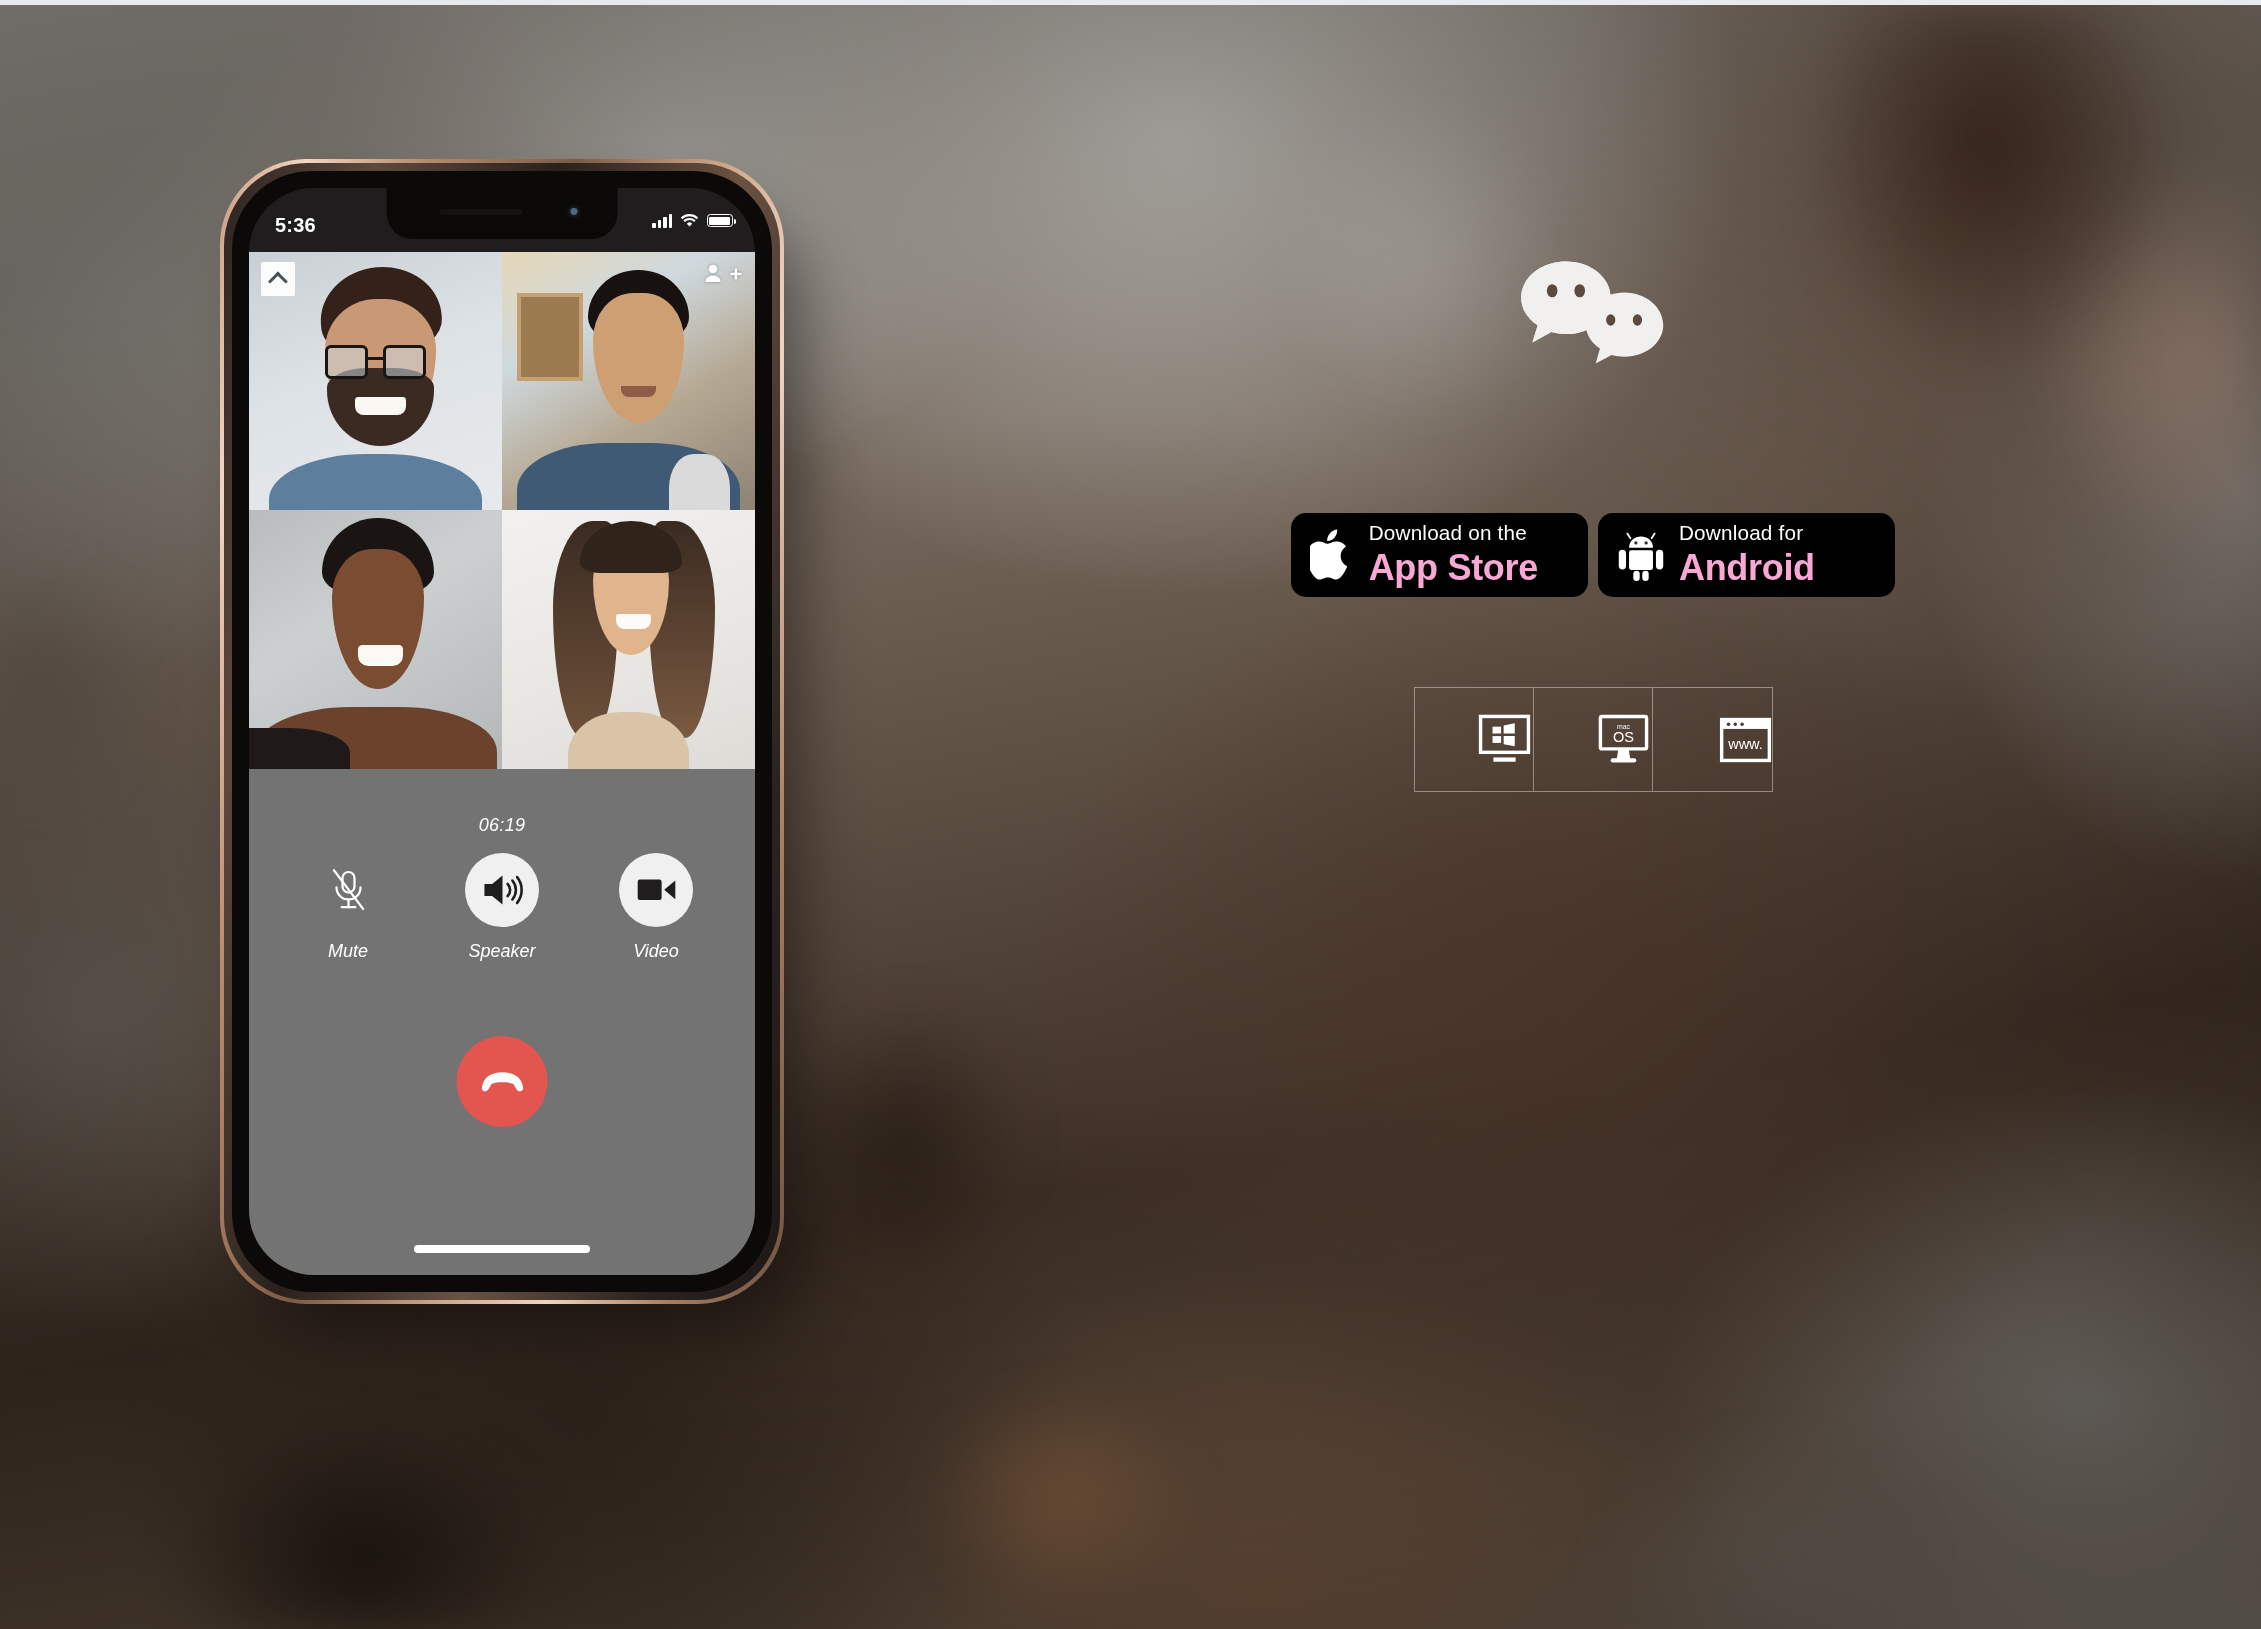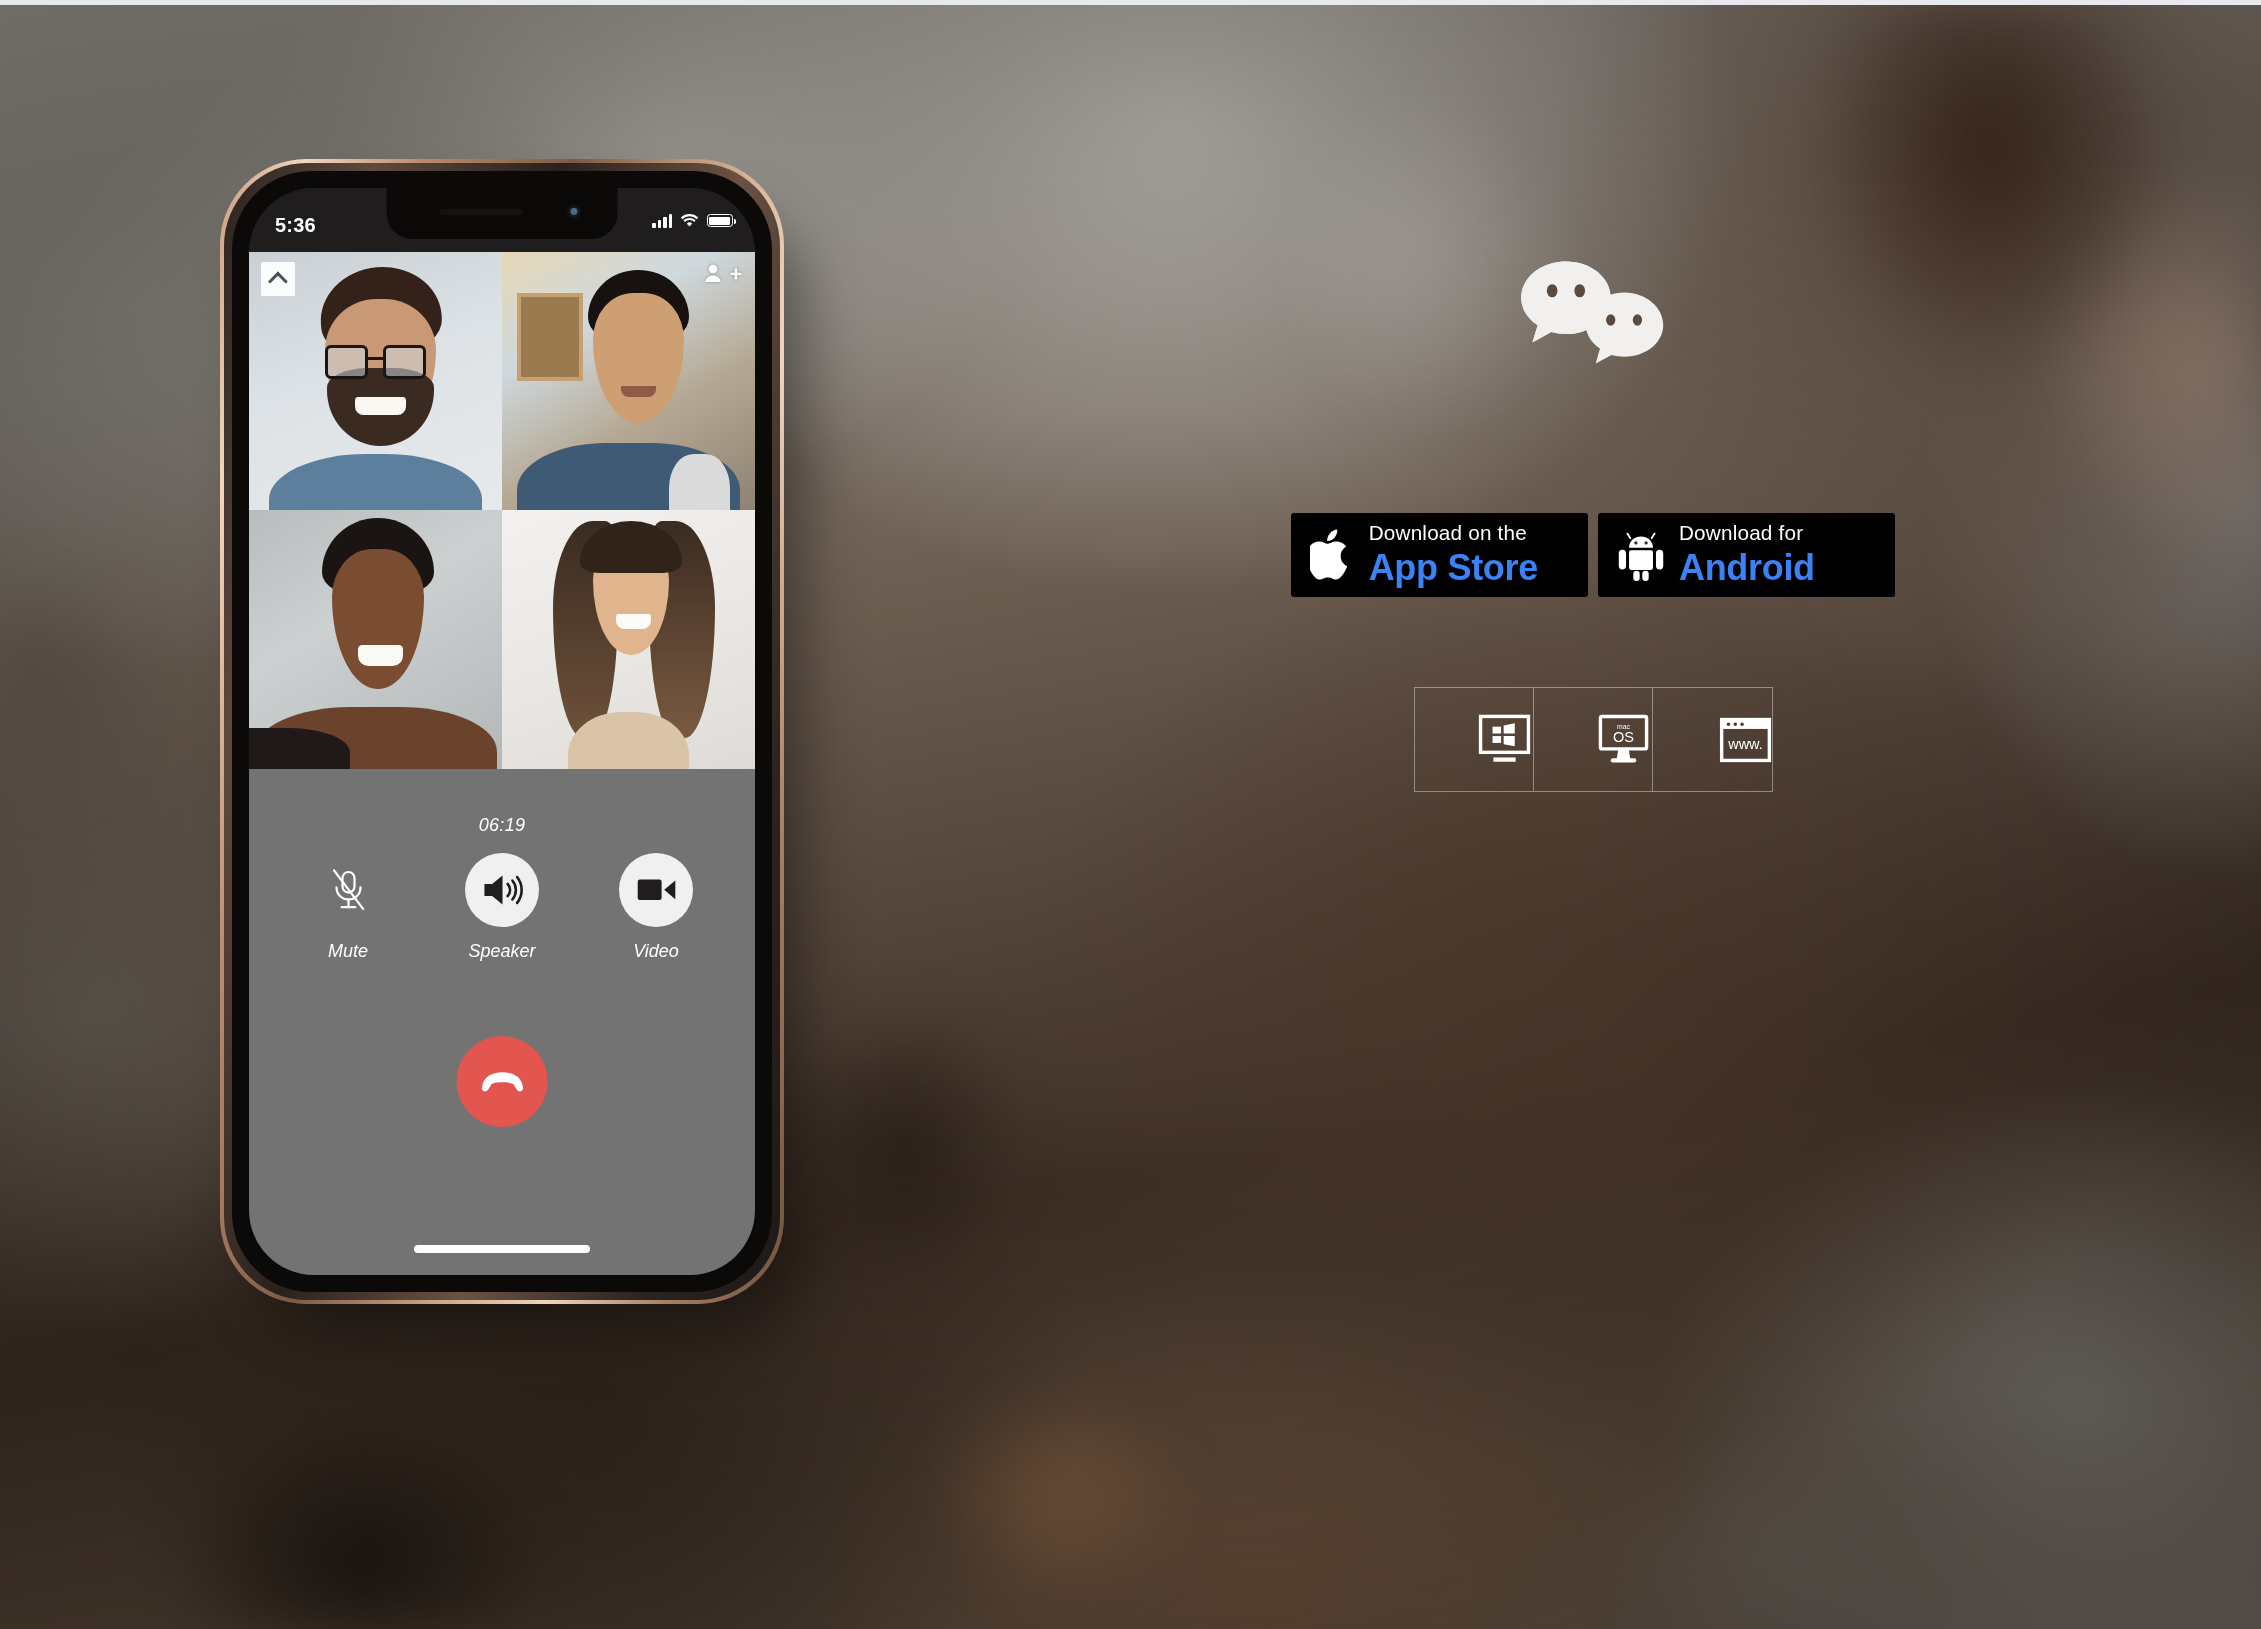--- a/index.html
+++ b/index.html
@@ -227,27 +227,27 @@
   .wechat-logo { position: relative; width: 155px; height: 112px; margin-bottom: 79px; }
   .headline {
     color: #fff; text-align: center; font-size: 53px; line-height: 1.28;
     font-weight: 400; letter-spacing: 0.9px;
     text-shadow: 0 1.7px 8.6px rgba(0,0,0,.45);
     font-family: "DejaVu Sans", "Liberation Sans", sans-serif;
   }
   .headline .ln { display: block; white-space: nowrap; }
   .store-row { display: flex; gap: 10.3px; margin-top: 64px; }
   .store-btn {
-    background: #000; border-radius: 3px;
+    background: #000; border-radius: 15px;
     display: flex; align-items: center; gap: 13.8px;
     padding: 10.3px 22.4px 11.2px 19px; min-width: 297px;
   }
   .store-txt { display: flex; flex-direction: column; line-height: 1; }
   .store-top { color: #fff; font-size: 20.7px; margin-bottom: 6px; letter-spacing: 0.2px; }
-  .store-bot { color: #3b82f6; font-size: 36px; font-weight: 600; letter-spacing: -0.3px; }
+  .store-bot { color: #f9a8d4; font-size: 36px; font-weight: 600; letter-spacing: -0.3px; }
 
   .platform-row {
     display: flex; margin-top: 90px;
     border: 0.9px solid rgba(255,255,255,.4);
   }
   .platform-cell {
     width: 119px; height: 103px;
     display: flex; align-items: center; justify-content: flex-end;
     border-right: 0.9px solid rgba(255,255,255,.4);
   }

